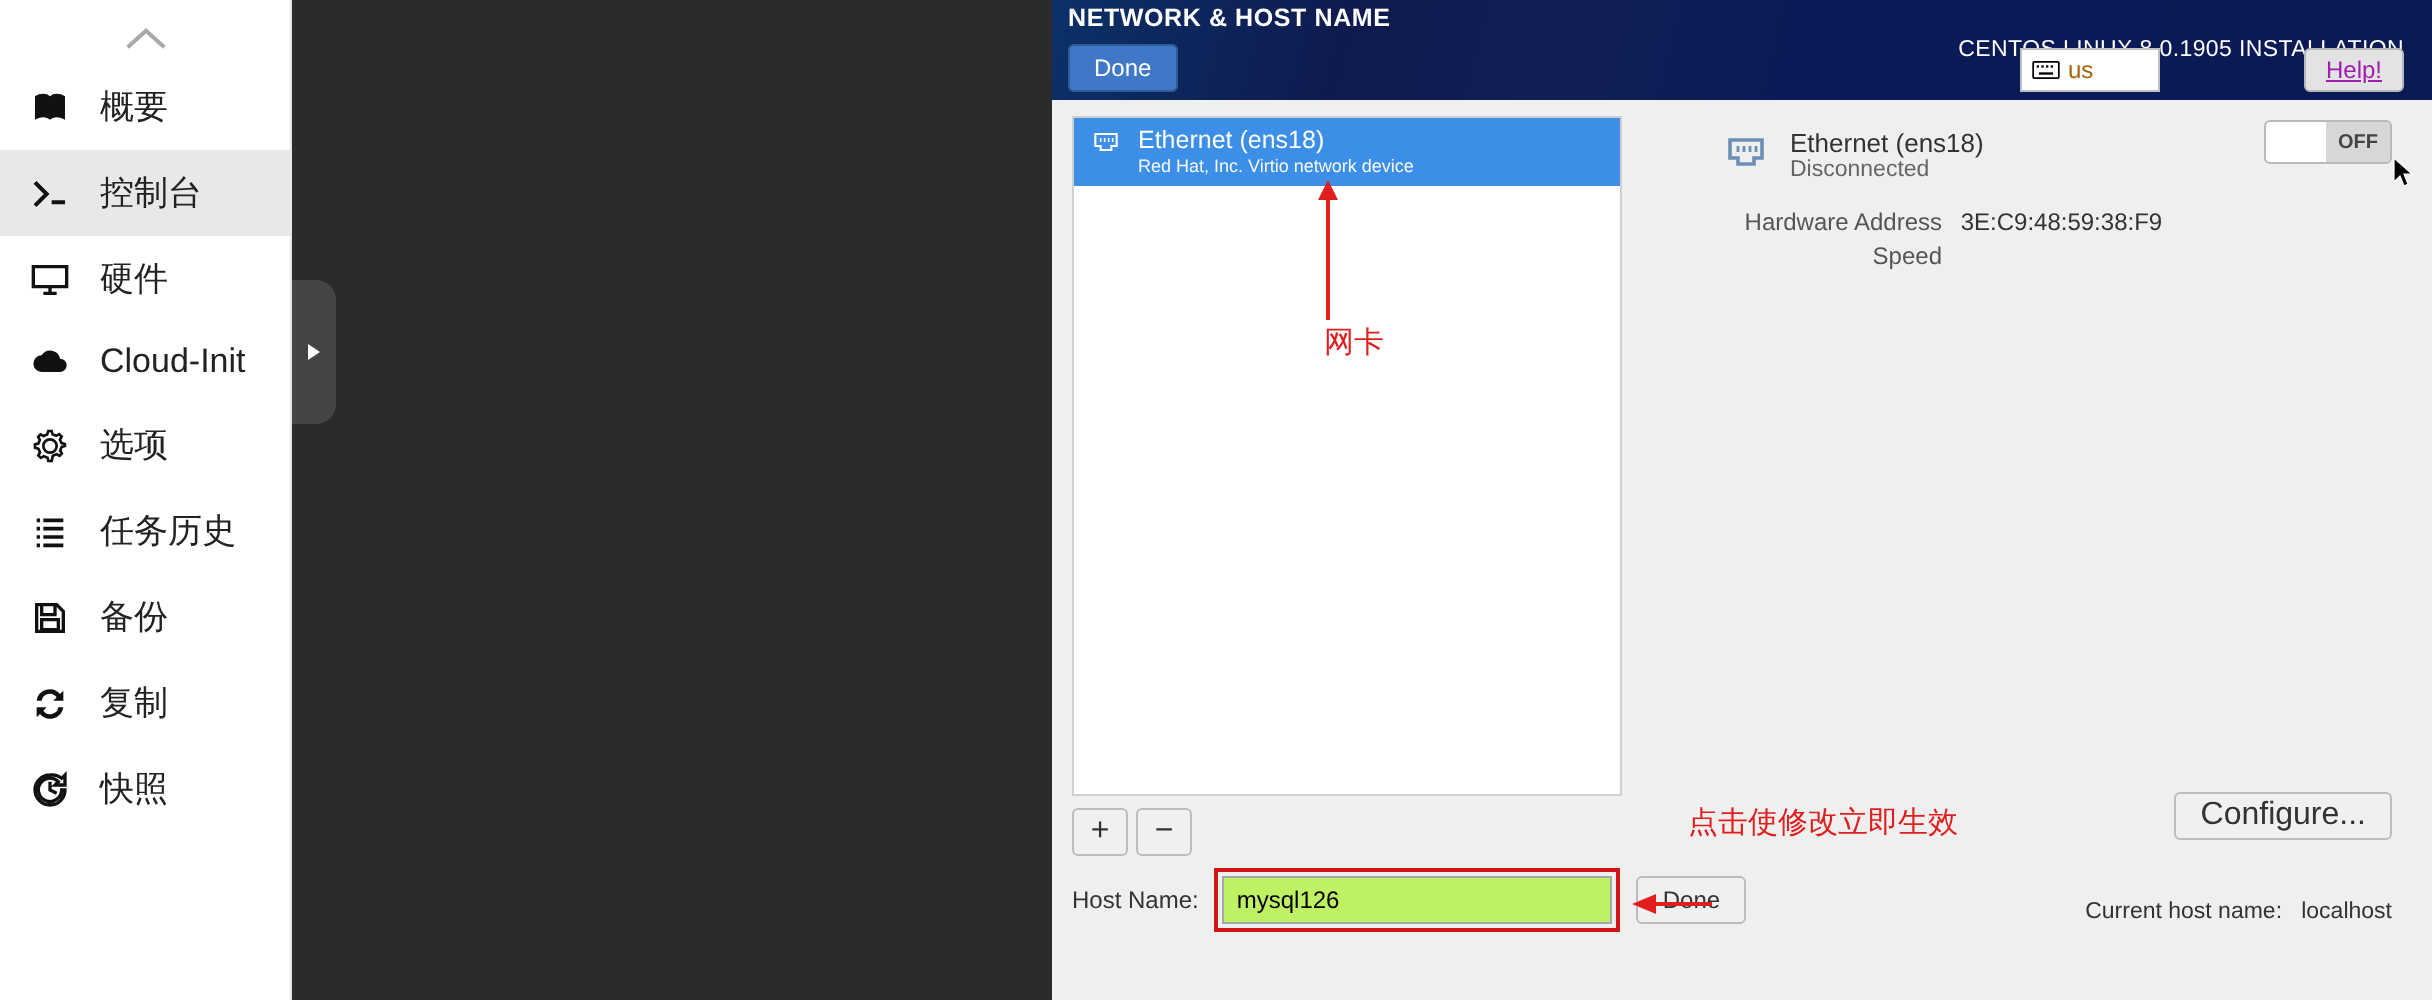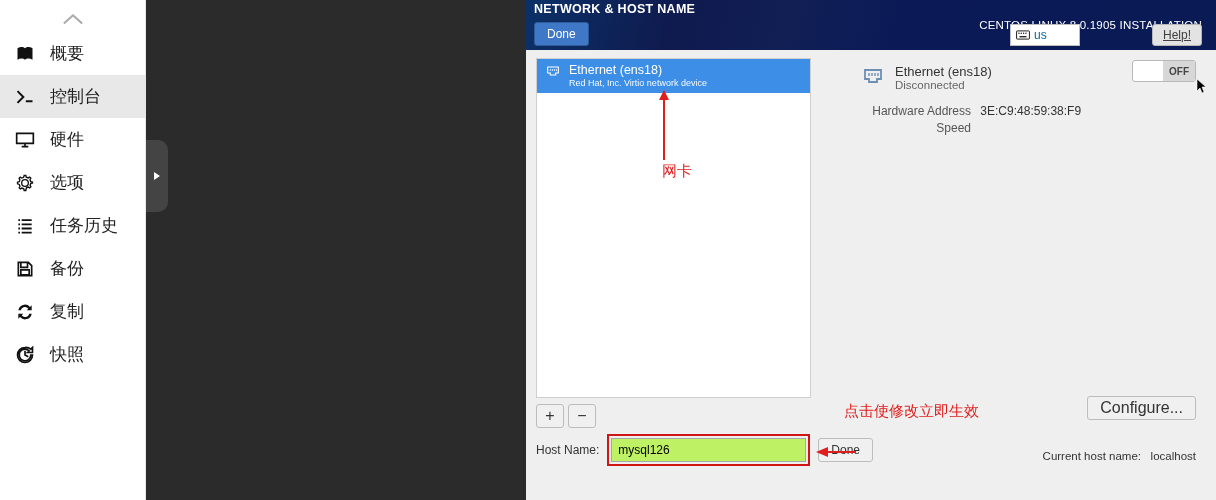--- a/index.html
+++ b/index.html
@@ -76,27 +76,27 @@
     font-size: 12px; cursor: pointer;
   }
   .inst-right {
     margin-left: auto; display: flex; align-items: center; gap: 14px;
     font-size: 11.5px;
   }
   .version { font-size: 11.5px; letter-spacing: .2px; }
   .kbd-lang {
     background: #fff; border: 1px solid #bfbfbf; height: 22px;
     width: 70px; display: flex; align-items: center;
-    gap: 4px; padding: 0 5px; color: #0369a1; font-size: 12px;
+    gap: 4px; padding: 0 5px; color: #a16207; font-size: 12px;
   }
   .kbd-lang svg { width: 14px; height: 12px; fill:#000; }
   .help-btn {
     height: 22px; padding: 0 10px;
     background: #e3e3e3; border: 1px solid #b7b7b7; border-radius: 3px;
-    font-size: 12px; cursor: pointer; text-decoration: underline; color:#404040;
+    font-size: 12px; cursor: pointer; text-decoration: underline; color:#a21caf;
   }
 
   .inst-body {
     flex: 1; display: flex; position: relative;
     padding: 8px 0 0 10px;
   }
 
   .nic-list {
     width: 275px; height: 340px;
     border: 1px solid #cfcfcf; background: #fff;
@@ -207,20 +207,28 @@
       </span>
     <span>控制台</span>
   </div>
   <div class="item">
     <span class="ico">
         <svg viewBox="0 0 24 24">
           <path d="M2 4h20v12H2zM8 20h8M12 16v4" stroke="#111" stroke-width="2" fill="none"></path>
         </svg>
       </span>
     <span>硬件</span>
+  </div>
+  <div class="item">
+    <span class="ico">
+        <svg viewBox="0 0 24 24">
+          <path d="M7 18a5 5 0 010-10 6 6 0 0111 2 4 4 0 010 8H7z"></path>
+        </svg>
+      </span>
+    <span>Cloud-Init</span>
   </div>
   <div class="item">
     <span class="ico">
         <svg viewBox="0 0 24 24">
           <path d="M12 8a4 4 0 100 8 4 4 0 000-8zm9 4l-2 .5-.9 2.2 1 1.8-1.4 1.4-1.8-1-2.2.9L13 21h-2l-.5-2-2.2-.9-1.8 1L5 17.7l1-1.8L5.1 13.7 3 13v-2l2-.5.9-2.2-1-1.8L6.3 5l1.8 1 2.2-.9L11 3h2l.5 2 2.2.9 1.8-1L19 6.3l-1 1.8.9 2.2 2 .5z" fill="none" stroke="#111" stroke-width="1.6"></path>
         </svg>
       </span>
     <span>选项</span>
   </div>
   <div class="item">

